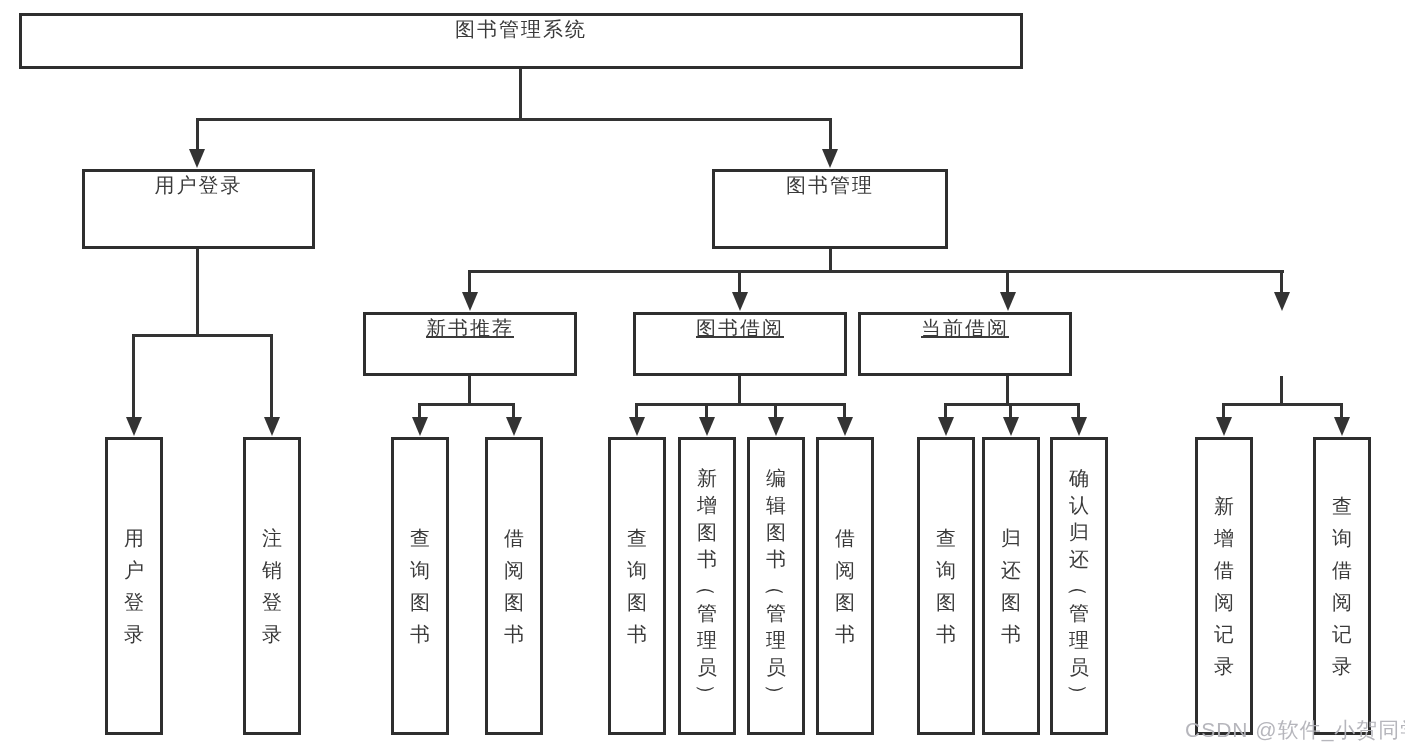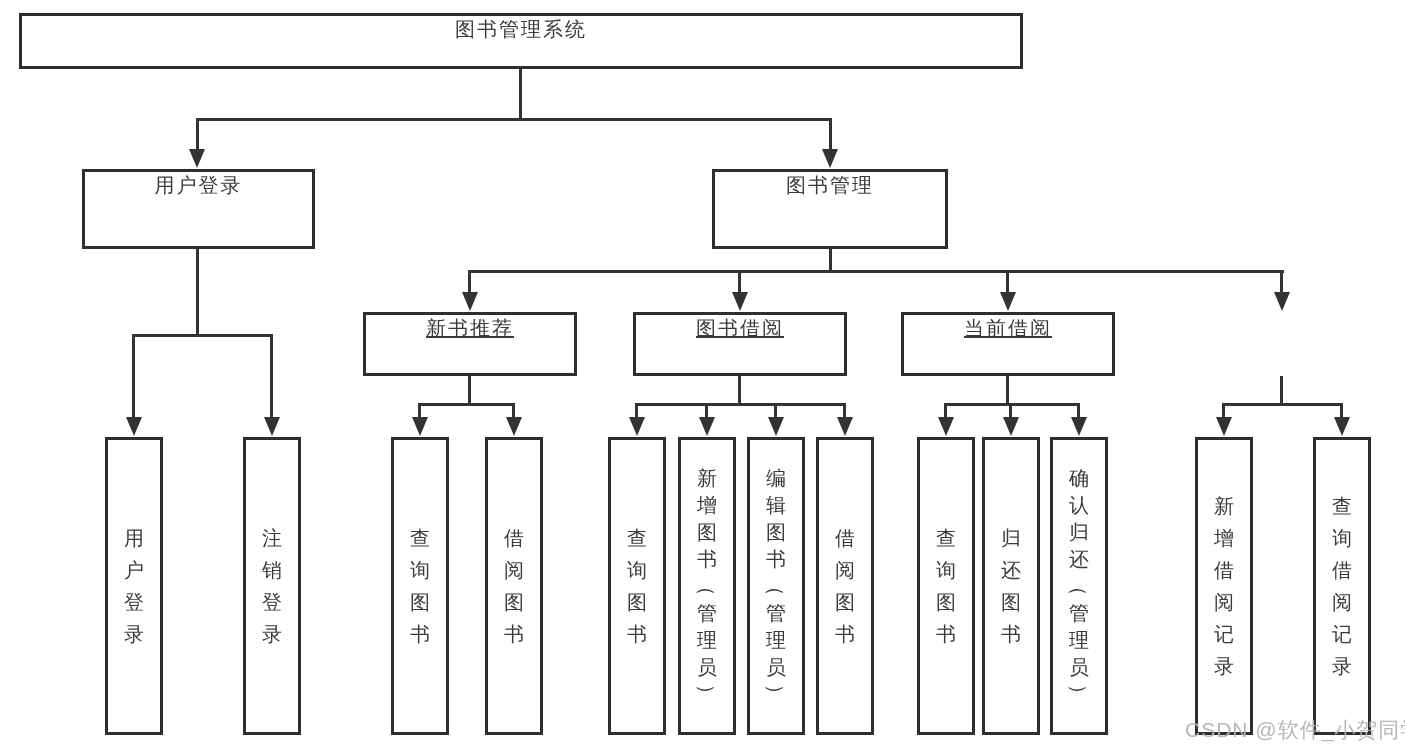--- a/index.html
+++ b/index.html
@@ -123,21 +123,21 @@
   <div class="box lv2" style="left:712px;width:236px;">
     <span class="hlabel">图书管理</span>
   </div>
 
   <div class="box lv3" style="left:363px;">
     <span class="hlabel">新书推荐</span>
   </div>
   <div class="box lv3" style="left:633px;">
     <span class="hlabel">图书借阅</span>
   </div>
-  <div class="box lv3" style="left:901px;">
+  <div class="box lv3" style="left:858px;">
     <span class="hlabel">当前借阅</span>
   </div>
 
   <div class="box leaf" style="left:105px;">
     <div class="vtext">
         <span class="vchar">用</span>
         <span class="vchar">户</span>
         <span class="vchar">登</span>
         <span class="vchar">录</span>
       </div>

